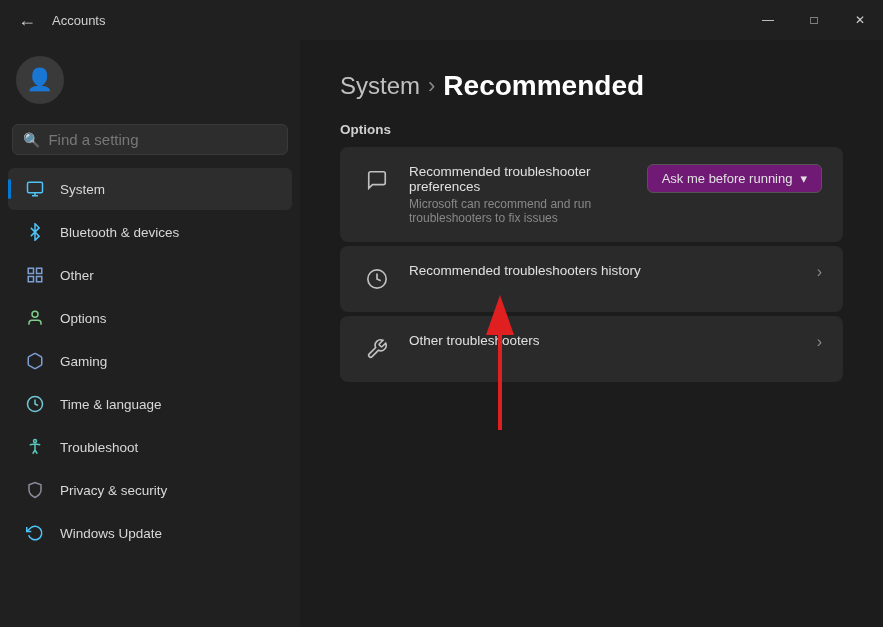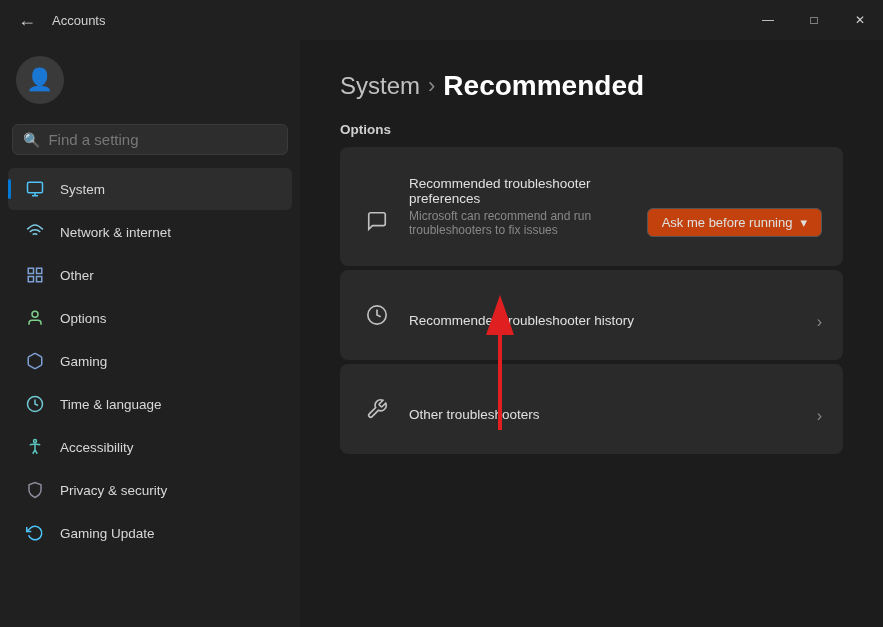--- a/index.html
+++ b/index.html
@@ -194,23 +194,23 @@
 
     .options-list {
       display: flex;
       flex-direction: column;
       gap: 4px;
     }
 
     .option-card {
       background: #2a2a2a;
       border-radius: 8px;
-      padding: 28px 20px;
-      display: flex;
-      align-items: flex-end;
+      padding: 16px 20px;
+      display: flex;
+      align-items: flex-start;
       gap: 16px;
       cursor: pointer;
       border: 1px solid transparent;
     }
 
     .option-icon {
       width: 32px;
       height: 32px;
       display: flex;
       align-items: center;
@@ -232,21 +232,21 @@
     .option-action {
       display: flex;
       align-items: center;
       gap: 6px;
     }
 
     .dropdown-btn {
       display: flex;
       align-items: center;
       gap: 8px;
-      background: #c2410c;
+      background: #701a75;
       border: 1px solid #555;
       border-radius: 6px;
       padding: 6px 14px;
       color: #e0e0e0;
       font-size: 13px;
       cursor: pointer;
     }
 
     .chevron-right {
       font-size: 16px;
@@ -288,25 +288,25 @@
           <div class="nav-icon">
             <svg width="18" height="18" viewBox="0 0 24 24" fill="none" stroke="#4fc3f7" stroke-width="2">
               <rect x="2" y="3" width="20" height="14" rx="2"></rect>
               <path d="M8 21h8M12 17v4"></path>
             </svg>
           </div>
           <span class="nav-label">System</span>
         </div>
         <div class="nav-item">
           <div class="nav-icon">
-            <svg width="18" height="18" viewBox="0 0 24 24" fill="none" stroke="#7ec8e3" stroke-width="2">
-              <path d="M1.5 8.5C5.2 4.8 10.3 2.5 12 2.5s6.8 2.3 10.5 6M5 12c1.9-1.9 4.3-3 7-3s5.1 1.1 7 3M9 15.5c.8-.8 1.9-1.3 3-1.3s2.2.5 3 1.3M12 19h.01"></path>
-            </svg>
-          </div>
-          <span class="nav-label">Network &amp; internet</span>
+            <svg width="18" height="18" viewBox="0 0 24 24" fill="none" stroke="#4fc3f7" stroke-width="2">
+              <path d="M6.5 6.5l11 11L12 23V1l5.5 5.5-11 11"></path>
+            </svg>
+          </div>
+          <span class="nav-label">Bluetooth &amp; devices</span>
         </div>
         <div class="nav-item">
           <div class="nav-icon">
             <svg width="18" height="18" viewBox="0 0 24 24" fill="none" stroke="#7c9fd4" stroke-width="2">
               <rect x="3" y="3" width="7" height="7"></rect>
               <rect x="14" y="3" width="7" height="7"></rect>
               <rect x="3" y="14" width="7" height="7"></rect>
               <rect x="14" y="14" width="7" height="7"></rect>
             </svg>
           </div>
@@ -338,38 +338,38 @@
           </div>
           <span class="nav-label">Time &amp; language</span>
         </div>
         <div class="nav-item">
           <div class="nav-icon">
             <svg width="18" height="18" viewBox="0 0 24 24" fill="none" stroke="#5bc8c0" stroke-width="2">
               <circle cx="12" cy="4" r="2"></circle>
               <path d="M5 9l7-1 7 1M12 8v8M9 21l3-5 3 5"></path>
             </svg>
           </div>
-          <span class="nav-label">Accessibility</span>
+          <span class="nav-label">Troubleshoot</span>
         </div>
         <div class="nav-item">
           <div class="nav-icon">
             <svg width="18" height="18" viewBox="0 0 24 24" fill="none" stroke="#8a8a9a" stroke-width="2">
               <path d="M12 22s8-4 8-10V5l-8-3-8 3v7c0 6 8 10 8 10z"></path>
             </svg>
           </div>
           <span class="nav-label">Privacy &amp; security</span>
         </div>
         <div class="nav-item">
           <div class="nav-icon">
             <svg width="18" height="18" viewBox="0 0 24 24" fill="none" stroke="#4fc3f7" stroke-width="2">
               <polyline points="1 4 1 10 7 10"></polyline>
               <path d="M3.51 15a9 9 0 102.13-9.36L1 10"></path>
             </svg>
           </div>
-          <span class="nav-label">Gaming Update</span>
+          <span class="nav-label">Windows Update</span>
         </div>
       </nav>
   </div>
 
   <div class="main-content" style="position:relative;">
 
     <div class="breadcrumb">
       <span class="breadcrumb-system">System</span>
       <span class="breadcrumb-sep">›</span>
       <span class="breadcrumb-current">Recommended</span>
@@ -397,21 +397,21 @@
           </div>
         </div>
         <div class="option-card">
           <div class="option-icon">
             <svg width="22" height="22" viewBox="0 0 24 24" fill="none" stroke="#c0c0c0" stroke-width="1.8">
               <circle cx="12" cy="12" r="10"></circle>
               <polyline points="12 6 12 12 16 14"></polyline>
             </svg>
           </div>
           <div class="option-text">
-            <div class="option-title">Recommended troubleshooter history</div>
+            <div class="option-title">Recommended troubleshooters history</div>
           </div>
           <div class="option-action">
             <span class="chevron-right">›</span>
           </div>
         </div>
         <div class="option-card">
           <div class="option-icon">
             <svg width="22" height="22" viewBox="0 0 24 24" fill="none" stroke="#c0c0c0" stroke-width="1.8">
               <path d="M14.7 6.3a1 1 0 000 1.4l1.6 1.6a1 1 0 001.4 0l3.77-3.77a6 6 0 01-7.94 7.94l-6.91 6.91a2.12 2.12 0 01-3-3l6.91-6.91a6 6 0 017.94-7.94l-3.76 3.76z"></path>
             </svg>

